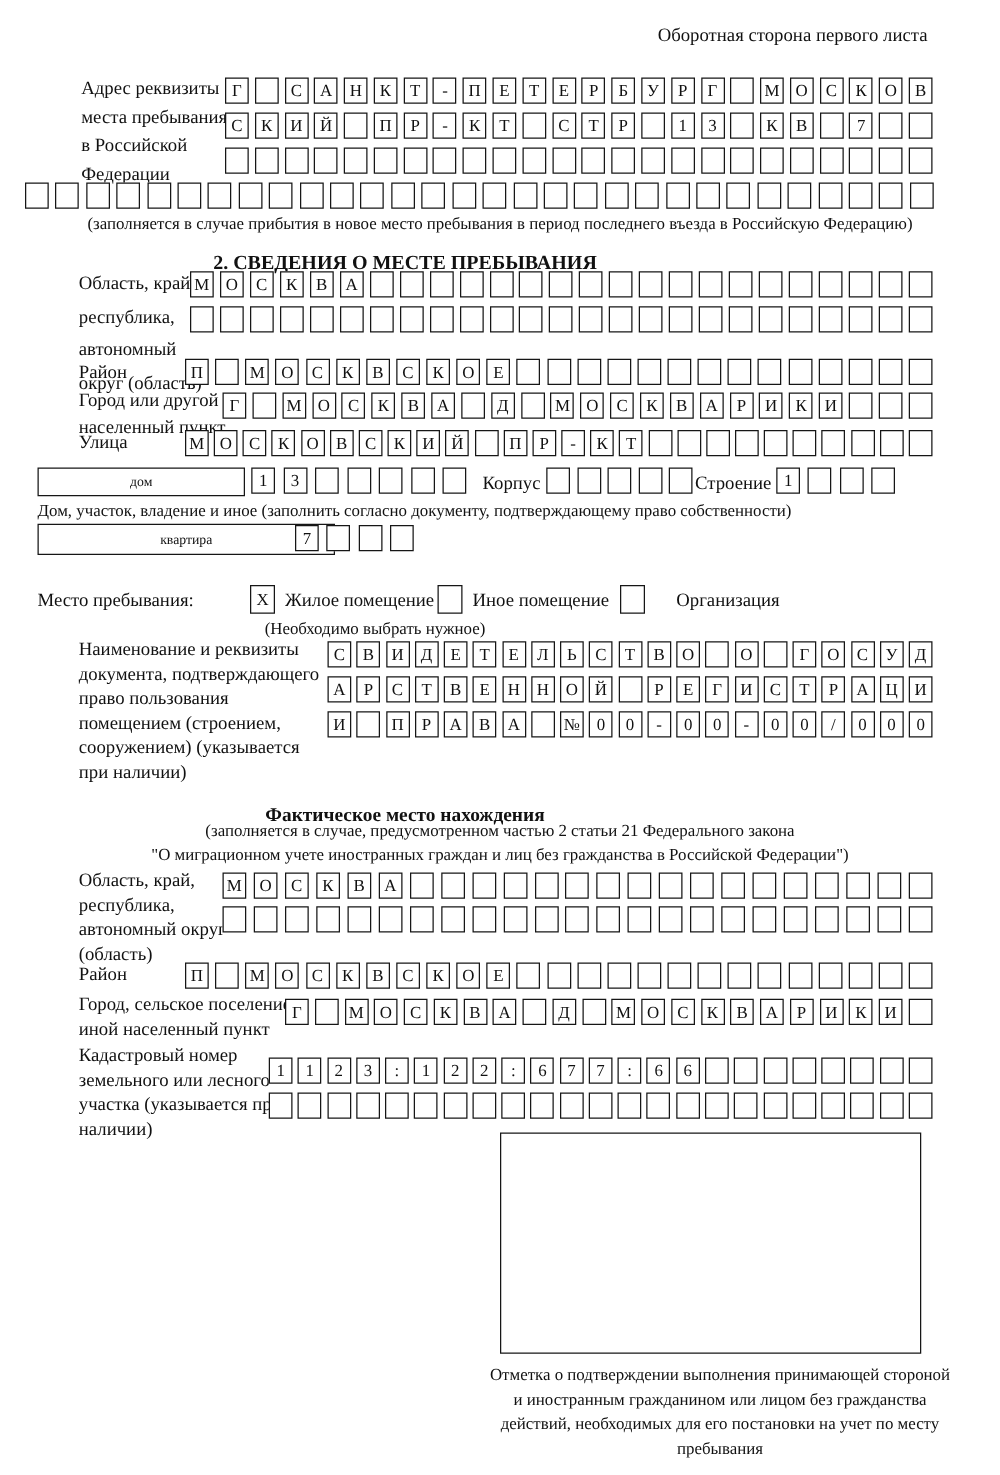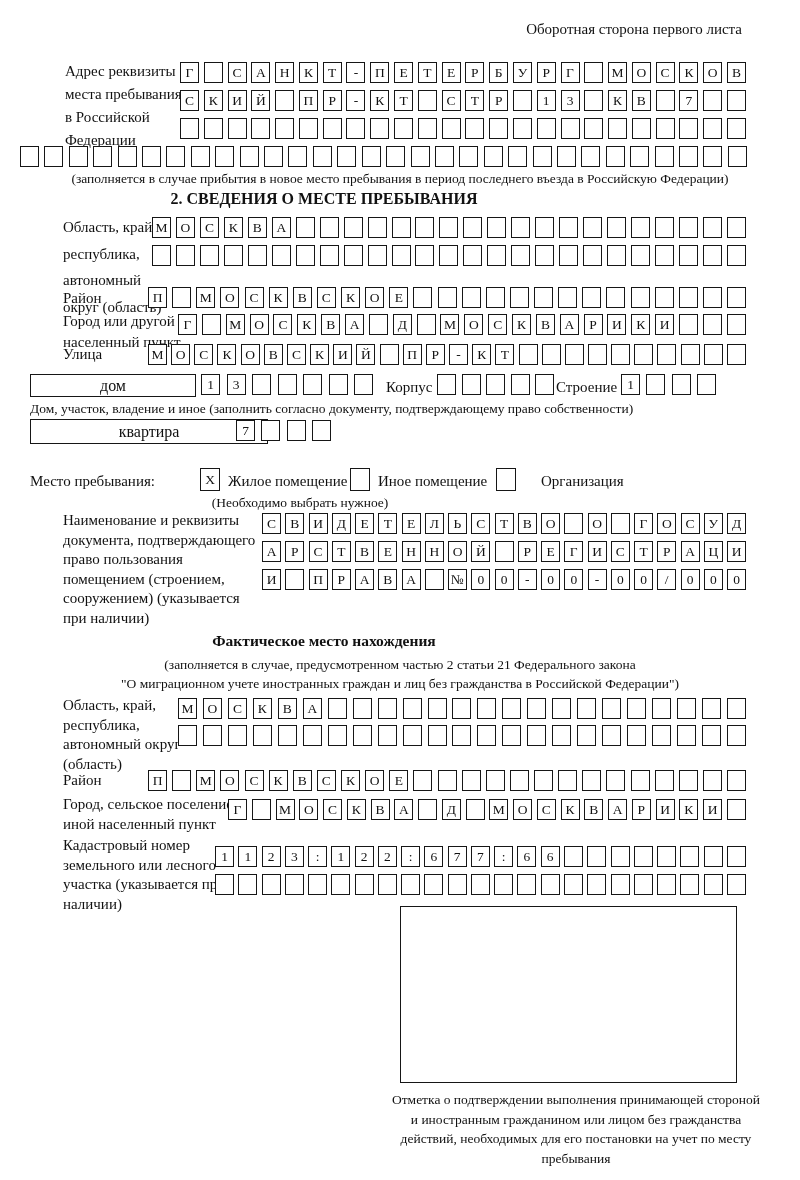--- a/index.html
+++ b/index.html
@@ -3,31 +3,31 @@
 <meta charset="utf-8">
 <style>
   html,body{margin:0;padding:0;background:#fff;}
   .page{
     position:relative;width:800px;height:1180px;background:#ffffff;
     font-family:"Liberation Serif","DejaVu Serif",serif;color:#111;overflow:hidden;
   }
   .abs{position:absolute;}
   .lbl{font-size:15px;line-height:23px;}
   .cap{font-size:13.5px;}
-  .ttl{font-weight:bold;font-size:16px;text-align:center;width:648px;left:0;}
+  .ttl{font-weight:bold;font-size:16px;text-align:center;width:648px;left:0;margin-top:12px;}
   .cr{display:flex;justify-content:space-between;}
   .cell{
     box-sizing:border-box;width:19px;height:21px;border:1.5px solid #161616;
     display:flex;align-items:center;justify-content:center;
     font-size:13.5px;flex:0 0 auto;background:#fff;
   }
   .cell-lg{width:20px;height:23px;}
   .wbox{
     box-sizing:border-box;border:1.5px solid #161616;display:flex;
-    align-items:center;justify-content:center;font-size:16px;background:#fff;text-align:right;
+    align-items:center;justify-content:center;font-size:11px;background:#fff;text-align:right;
   }
   .center{text-align:center;}
   .stampbox{box-sizing:border-box;border:1.6px solid #161616;background:#fff;}
 </style>
 </head>
 <body>
 
 <div class="page">
 
   <div class="abs lbl" style="left:390px;top:18px;width:352px;text-align:right;">Оборотная сторона первого листа</div>
@@ -136,21 +136,21 @@
       <span class="cell"></span>
       <span class="cell"></span>
       <span class="cell"></span>
       <span class="cell"></span>
       <span class="cell"></span>
       <span class="cell"></span>
       <span class="cell"></span>
       <span class="cell"></span>
       <span class="cell"></span>
     </div>
-  <div class="abs cap center" style="left:20px;top:171px;width:760px;">(заполняется в случае прибытия в новое место пребывания в период последнего въезда в Российскую Федерации)</div>
+  <div class="abs cap center" style="left:20px;top:171px;width:760px;">(заполняется в случае прибытия в новое место пребывания в период последнего въезда в Российскую Федерацию)</div>
 
   <div class="abs ttl" style="top:190px;">2. СВЕДЕНИЯ О МЕСТЕ ПРЕБЫВАНИЯ</div>
 
   <div class="abs lbl" style="left:63px;top:214px;width:112px;line-height:26.5px;">Область, край, республика, автономный округ (область)</div>
   <div class="abs cr" style="left:152px;top:217px;width:594px;">
       <span class="cell">М</span>
       <span class="cell">О</span>
       <span class="cell">С</span>
       <span class="cell">К</span>
       <span class="cell">В</span>

